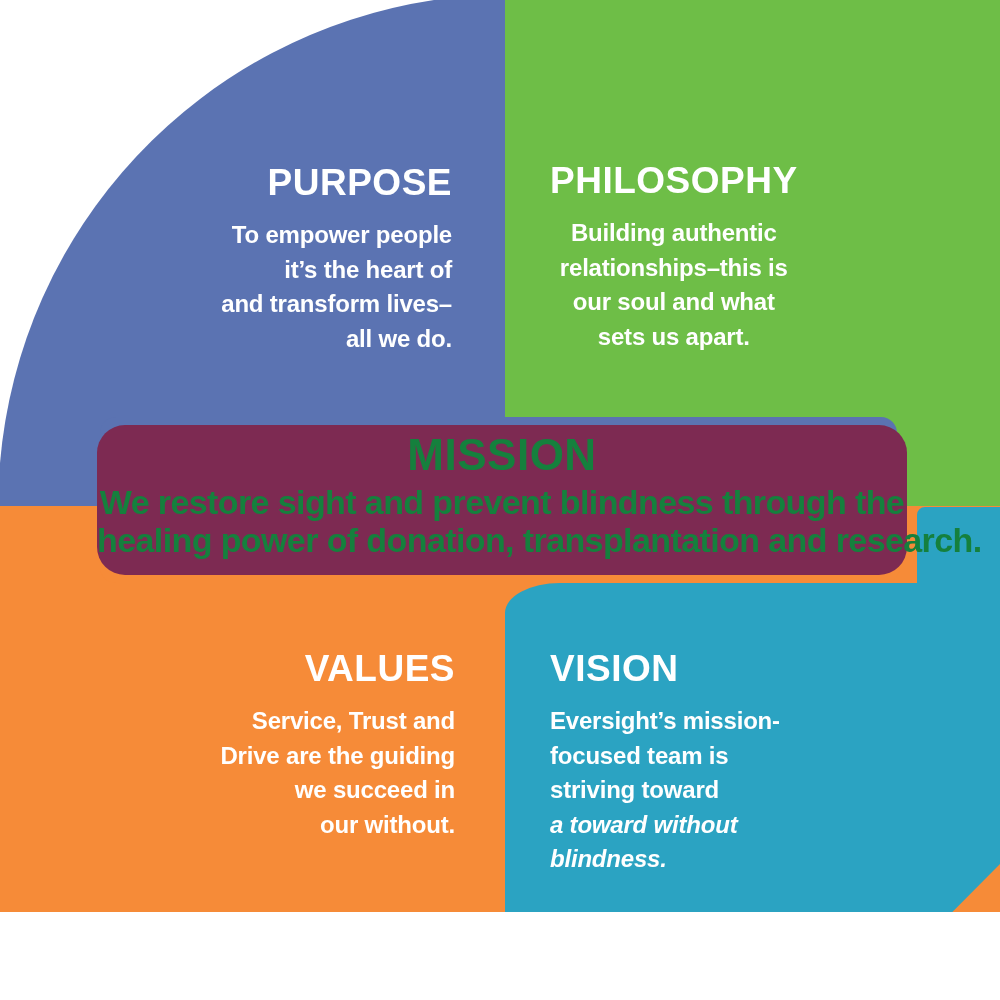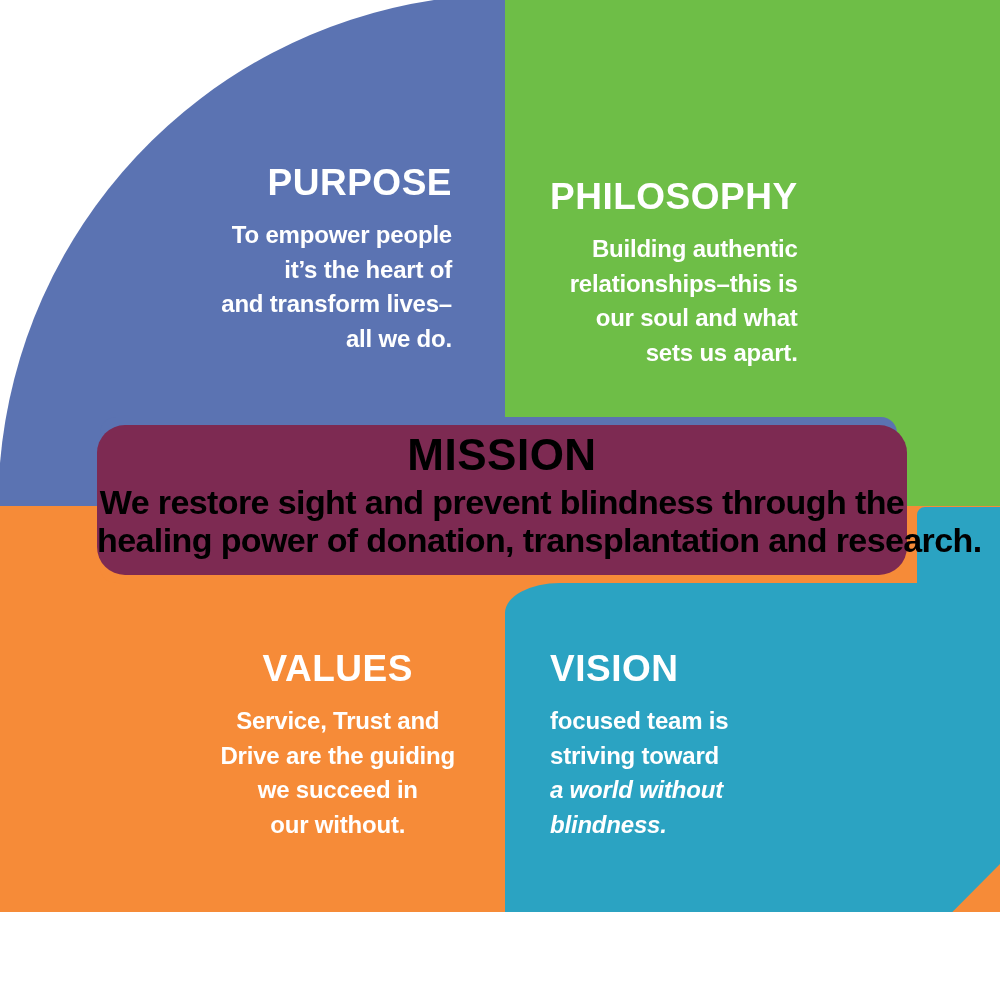--- a/index.html
+++ b/index.html
@@ -14,28 +14,28 @@
 
   .q { position:absolute; color:#ffffff; }
   .q-title {
     font-size:37px; font-weight:700; line-height:40px; letter-spacing:0.5px;
   }
   .q-body {
     margin-top:15px; font-size:24px; font-weight:700; line-height:34.5px;
     letter-spacing:-0.2px;
   }
   .purpose    { top:163px; right:548px; text-align:right; }
-  .philosophy { top:177px; left:550px;  text-align:right; }
-  .values     { top:649px; right:545px; text-align:center; }
+  .philosophy { top:161px; left:550px;  text-align:center; }
+  .values     { top:649px; right:545px; text-align:right; }
   .vision     { top:649px; left:550px;  text-align:left; }
   .vision .line.em { font-style:italic; }
 
   .mission {
     position:absolute; left:97px; top:432px; width:810px;
-    text-align:center; color:#000000;
+    text-align:center; color:#15803d;
   }
   .mission-title { font-size:44px; font-weight:700; line-height:46px; letter-spacing:0.5px; }
   .mission-body  {
     margin-top:5px; font-size:34px; font-weight:700; line-height:38px;
     letter-spacing:-0.6px; white-space:nowrap;
   }
 </style>
 </head>
 <body>
 
@@ -90,20 +90,21 @@
       <div class="line">Service, Trust and</div>
       <div class="line">Drive are the guiding</div>
       <div class="line">we succeed in</div>
       <div class="line">our without.</div>
     </div>
   </div>
 
   <div class="q vision">
     <div class="q-title">VISION</div>
     <div class="q-body">
+      <div class="line">Eversight’s mission-</div>
       <div class="line">focused team is</div>
       <div class="line">striving toward</div>
-      <div class="line em">a world without</div>
+      <div class="line em">a toward without</div>
       <div class="line em">blindness.</div>
     </div>
   </div>
 
 </div>
 
 </body></html>

